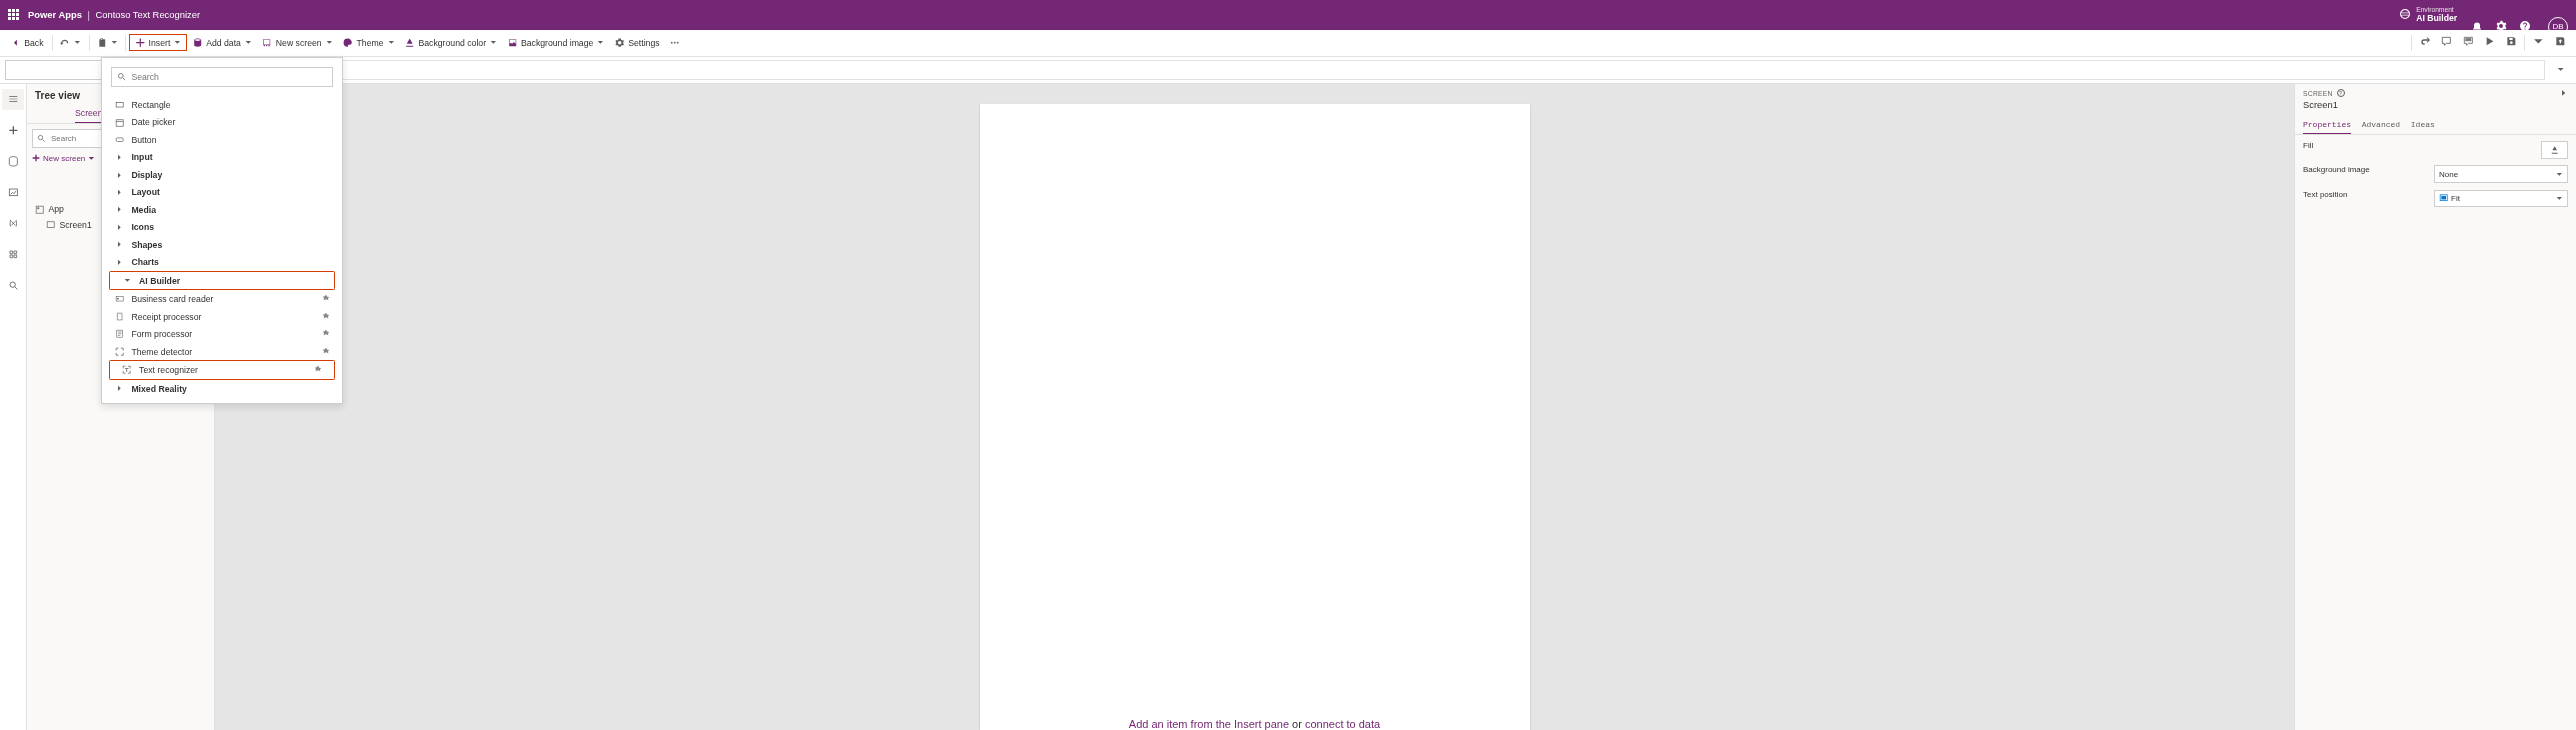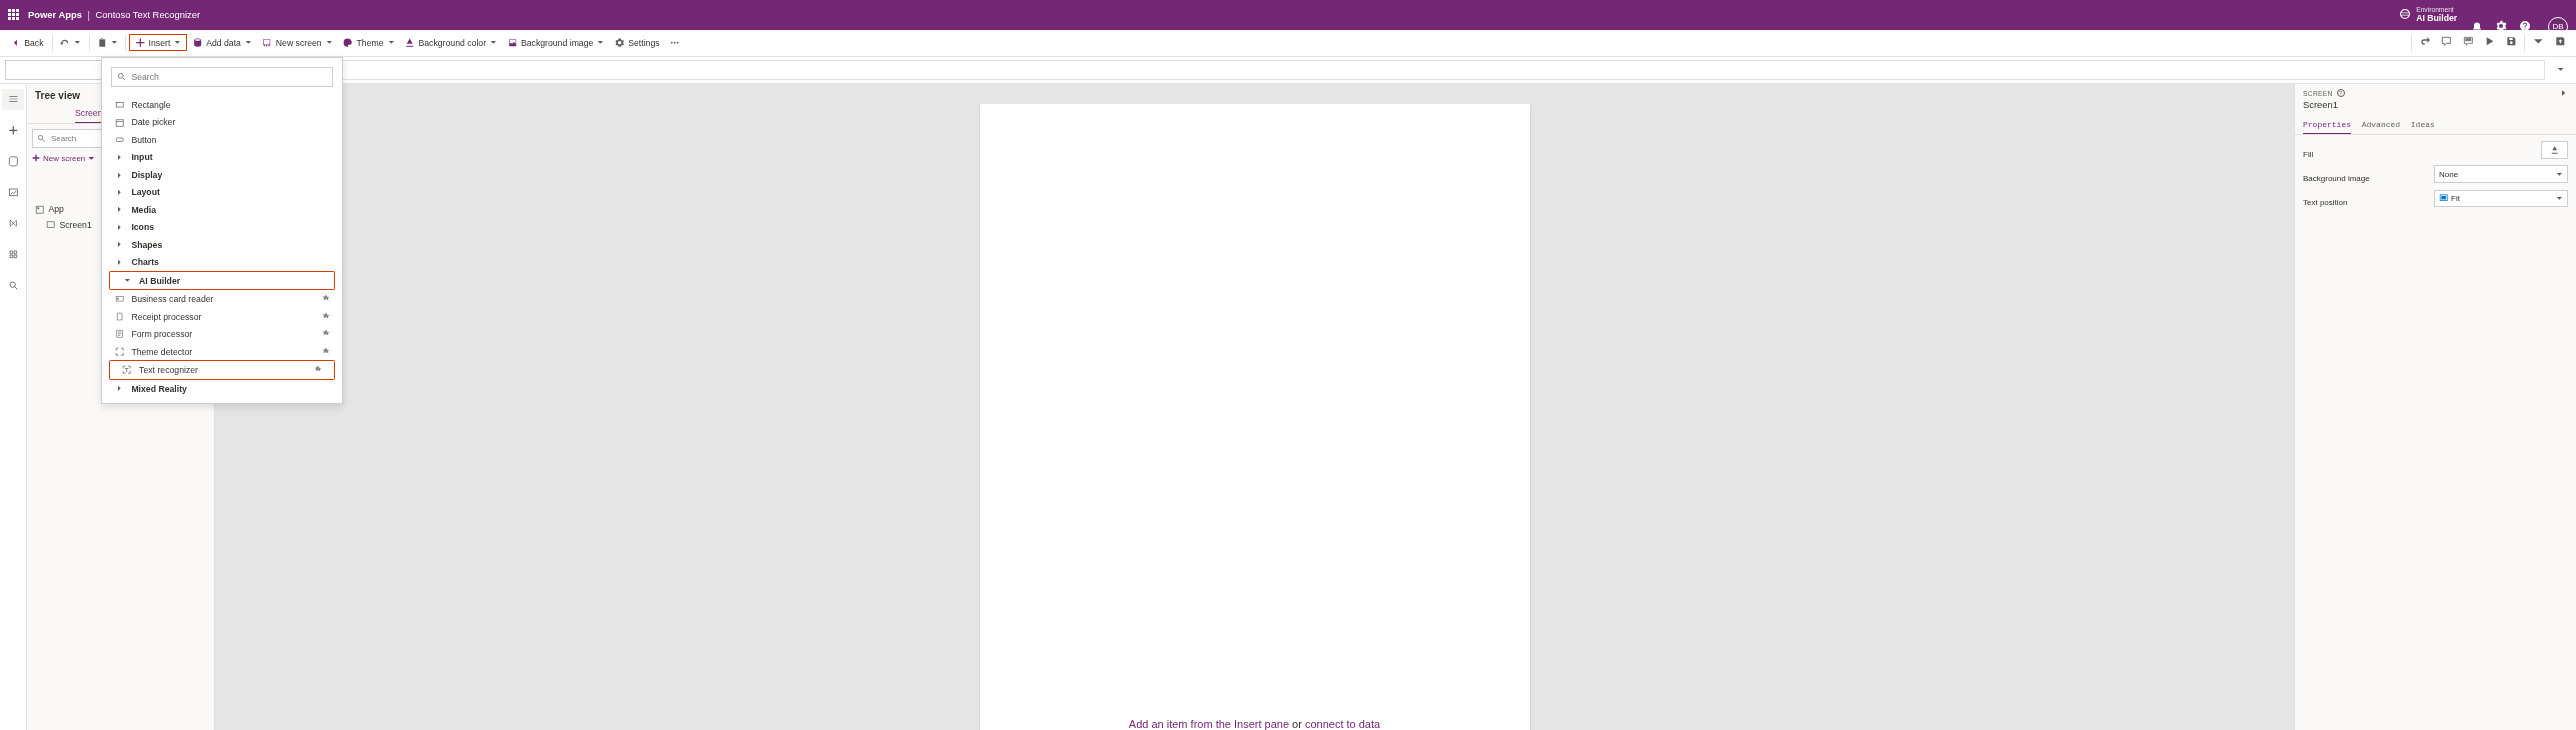--- a/index.html
+++ b/index.html
@@ -91,21 +91,21 @@
 .rpanel { width: 282px; border-left: 0.7px solid #e1e1e1; background: #faf9f8; display: flex; flex-direction: column; }
 .rp-hdr { padding: 5.4px 8px 1.3px; font-size: 6.7px; letter-spacing: 0.3px; color: #605e5c; display: flex; align-items: center; gap: 4px; }
 .rp-hdr .info { width: 8px; height: 8px; border: 0.7px solid #605e5c; border-radius: 50%; display: inline-flex; align-items: center; justify-content: center; font-size: 5.4px; cursor: pointer; }
 .rp-hdr .chevr { margin-left: auto; cursor: pointer; }
 .rp-hdr .chevr svg { width: 8px; height: 8px; fill: #605e5c; }
 .rp-name { padding: 0 8px 5.4px; font-size: 9.4px; color: #323130; }
 .rp-tabs { display: flex; gap: 10.7px; padding: 0 8px; border-bottom: 0.7px solid #e1e1e1; }
 .rp-tab { font-size: 8px; padding: 4px 0; cursor: pointer; color: #605e5c; font-family: Liberation Mono, monospace; }
 .rp-tab.active { color: #742774; border-bottom: 1.3px solid #742774; }
 .rp-props { padding: 6.7px 8px; display: flex; flex-direction: column; gap: 6.7px; font-size: 8px; color: #323130; }
-.rp-row { display: flex; align-items: flex-end; }
+.rp-row { display: flex; align-items: flex-start; }
 .rp-row .lbl { flex: 1; }
 .rp-row .ctrl { width: 134px; }
 .rp-select { width: 100%; height: 17.5px; border: 0.7px solid #cdcdcd; background: #fff; font-size: 8px; padding: 0 4px; display: flex; align-items: center; justify-content: space-between; cursor: pointer; }
 .rp-select svg { width: 6.7px; height: 6.7px; fill: #605e5c; }
 .rp-fill { width: 27px; height: 17.5px; border: 0.7px solid #cdcdcd; background: #fff; display: flex; align-items: center; justify-content: center; cursor: pointer; }
 .rp-fill svg { width: 9.4px; height: 9.4px; fill: #605e5c; }
 .fit-ic svg { width: 9.4px; height: 9.4px; fill: #0078d4; margin-right: 2.7px; }
 
 
 .chev-svg { fill: #605e5c; }

